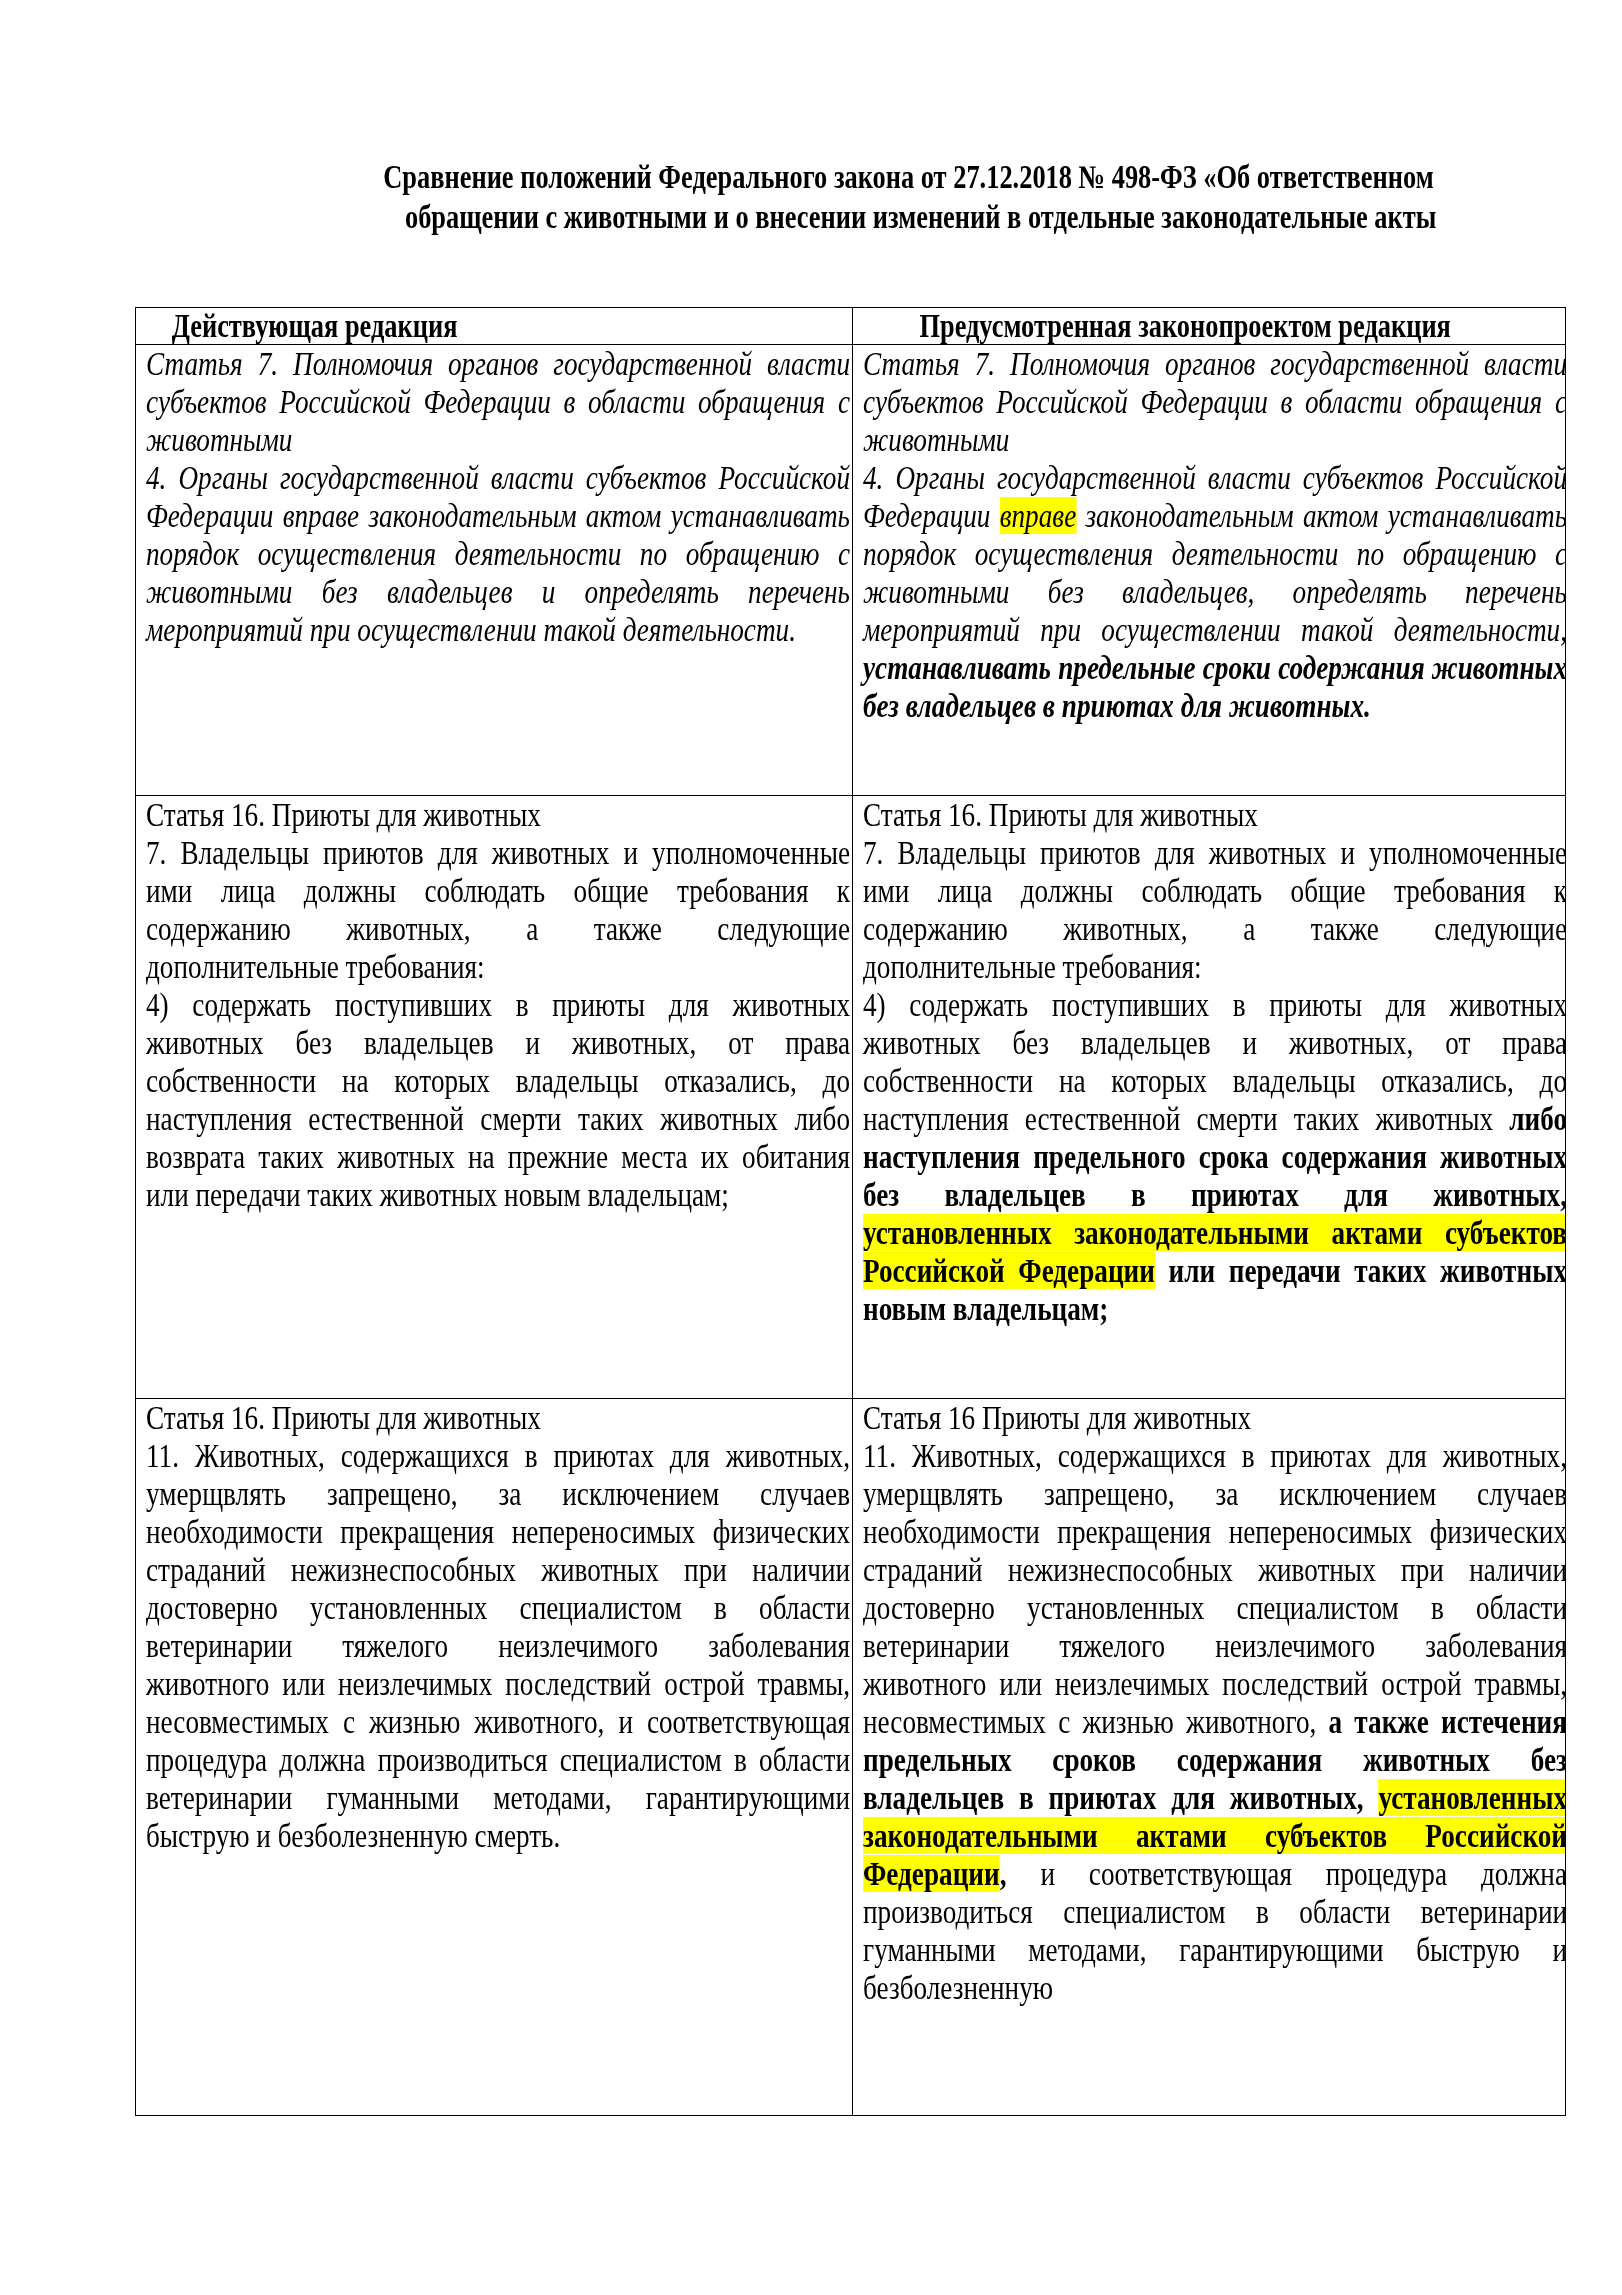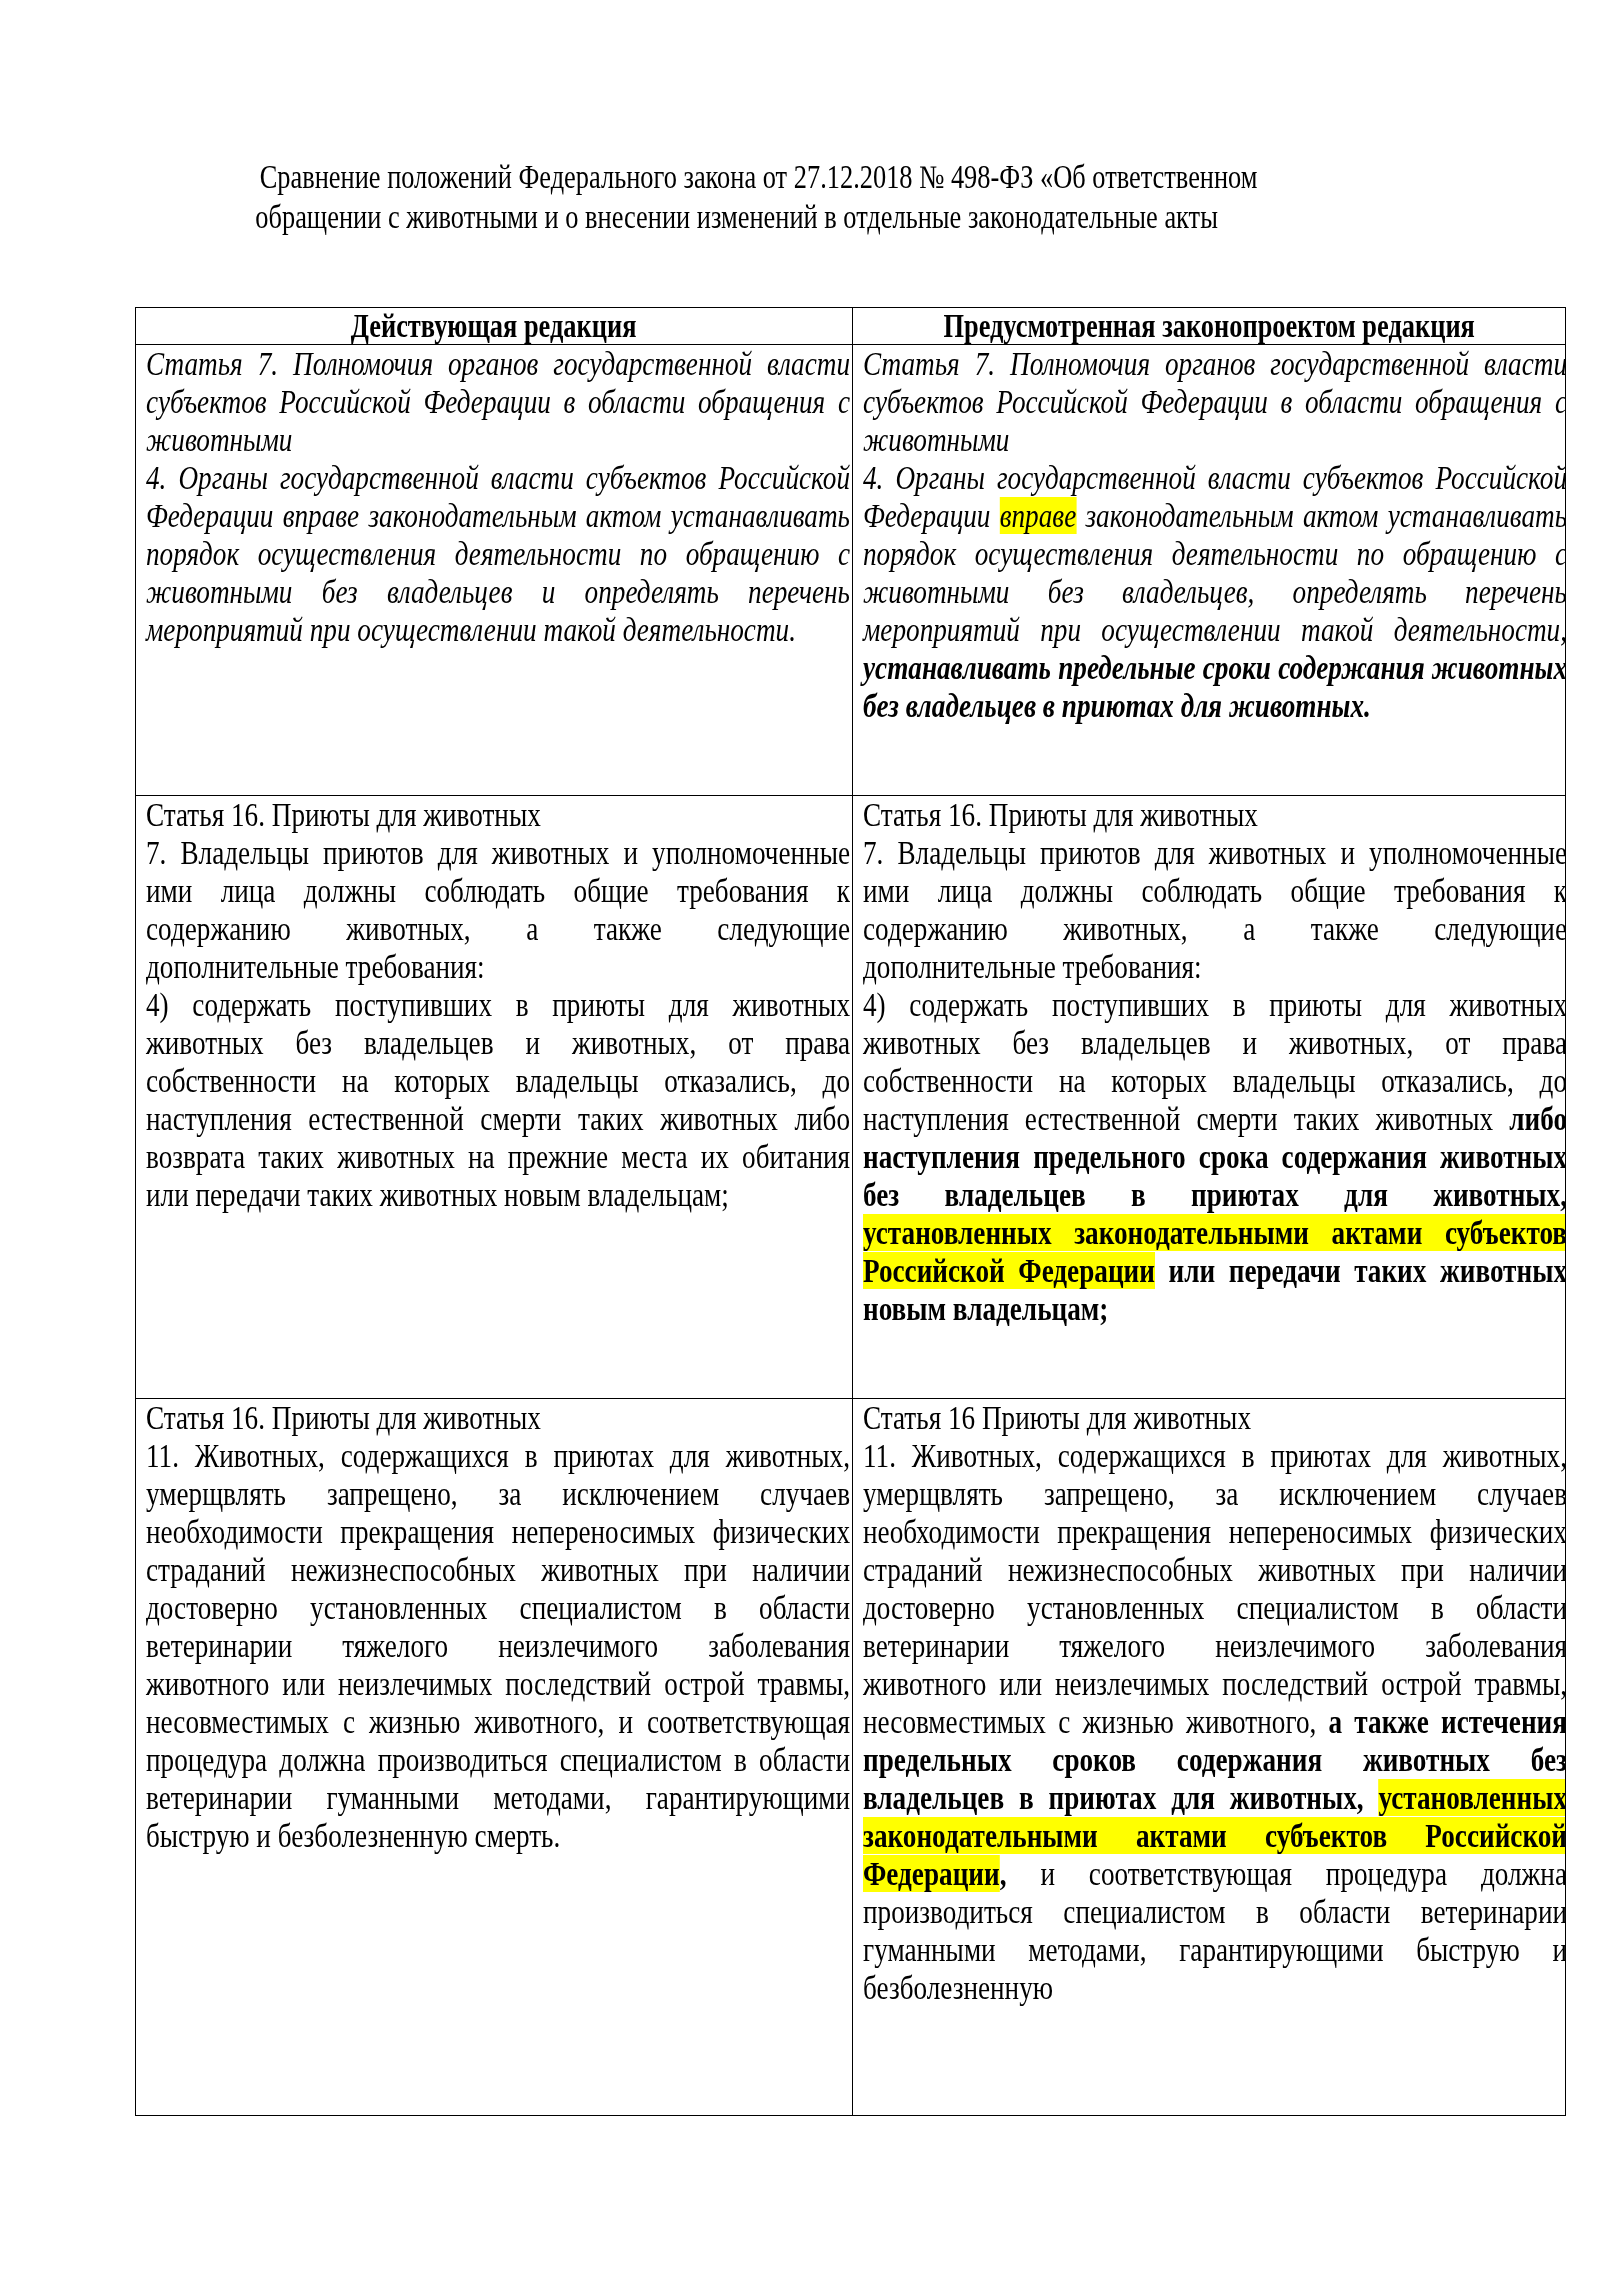--- a/index.html
+++ b/index.html
@@ -1,36 +1,36 @@
 <!DOCTYPE html>
 <html style="font-size:12.7px"><head>
 <meta charset="utf-8">
 <style>
   html, body { margin: 0; padding: 0; background: #ffffff; }
   body { width: 1623px; height: 2295px; position: relative; overflow: hidden; color: #000; }
   .page { position: absolute; left: 0; top: 0; width: 1623px; height: 2295px; background: #fff; }
 
   .title {
     position: absolute; left: 135px; top: 157px; width: 1430px;
-    text-align: left; font-family: "Liberation Serif", serif; font-weight: normal;
+    text-align: right; font-family: "Liberation Serif", serif; font-weight: bold;
     font-size: 33px; line-height: 40px;
   }
   .title .sq { display: inline-block; transform: scaleX(0.8); transform-origin: center top; white-space: nowrap; }
 
   .doc-table {
     position: absolute; left: 135px; top: 307px; width: 1430px;
     border-collapse: collapse; table-layout: fixed;
     font-family: "Liberation Serif", serif;
   }
   .doc-table col.c1 { width: 717px; }
   .doc-table col.c2 { width: 713px; }
   .doc-table th, .doc-table td {
     border: 1.6px solid #000; padding: 0; vertical-align: top; overflow: hidden;
   }
-  .doc-table th { height: 36px; font-weight: bold; font-size: 33px; line-height: 36px; text-align: center; }
+  .doc-table th { height: 36px; font-weight: bold; font-size: 33px; line-height: 36px; text-align: left; }
   .doc-table th .sq { display: inline-block; transform: scaleX(0.8); transform-origin: center top; white-space: nowrap; }
 
   .cell { position: relative; }
   .cell-inner {
     width: 880px; margin-left: 9.5px;
     transform: scaleX(0.8); transform-origin: left top;
     font-size: 34px; line-height: 38px; text-align: justify;
   }
   .cell-inner p { margin: 0; }
   .b { font-weight: bold; }

